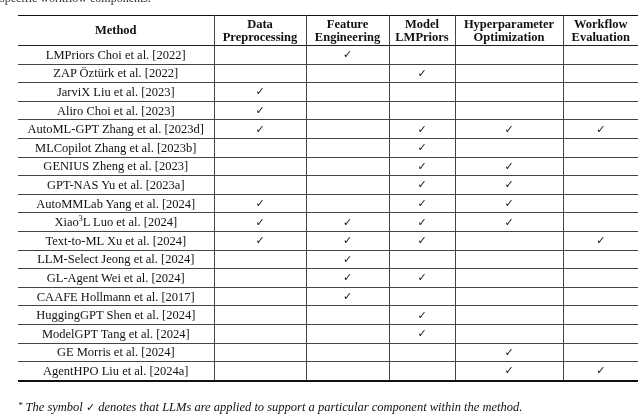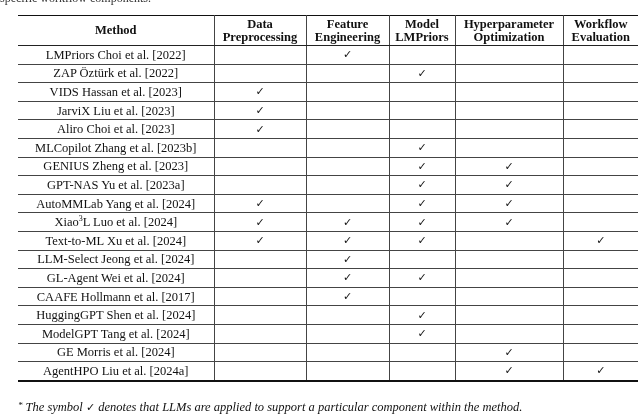--- a/index.html
+++ b/index.html
@@ -72,42 +72,42 @@
       </tr>
       <tr>
         <td><span>ZAP Öztürk et al. [2022]</span></td>
         <td></td>
         <td></td>
         <td><span class="check">✓</span></td>
         <td></td>
         <td></td>
       </tr>
       <tr>
-        <td><span>VIDS Hassan et al. [2023]</span></td>
-        <td><span class="check">✓</span></td>
-        <td></td>
-        <td></td>
-        <td></td>
-        <td></td>
-      </tr>
-      <tr>
         <td><span>JarviX Liu et al. [2023]</span></td>
         <td><span class="check">✓</span></td>
         <td></td>
         <td></td>
         <td></td>
         <td></td>
       </tr>
       <tr>
         <td><span>Aliro Choi et al. [2023]</span></td>
         <td><span class="check">✓</span></td>
         <td></td>
         <td></td>
         <td></td>
         <td></td>
+      </tr>
+      <tr>
+        <td><span>AutoML-GPT Zhang et al. [2023d]</span></td>
+        <td><span class="check">✓</span></td>
+        <td></td>
+        <td><span class="check">✓</span></td>
+        <td><span class="check">✓</span></td>
+        <td><span class="check">✓</span></td>
       </tr>
       <tr>
         <td><span>MLCopilot Zhang et al. [2023b]</span></td>
         <td></td>
         <td></td>
         <td><span class="check">✓</span></td>
         <td></td>
         <td></td>
       </tr>
       <tr>

